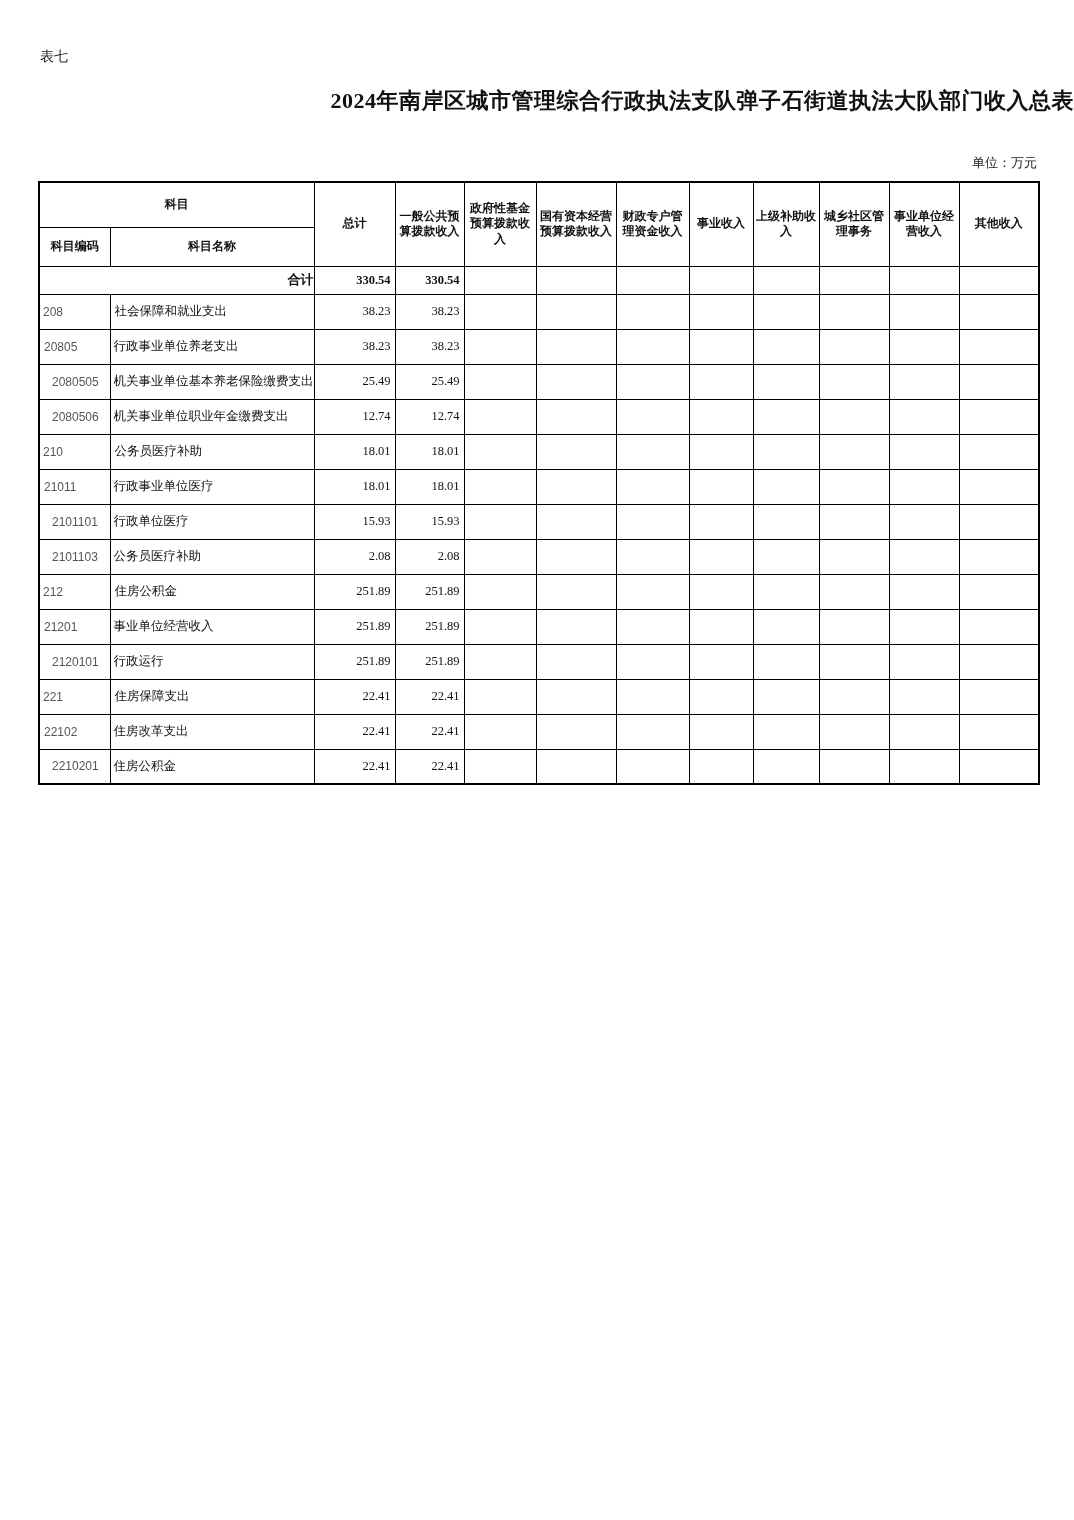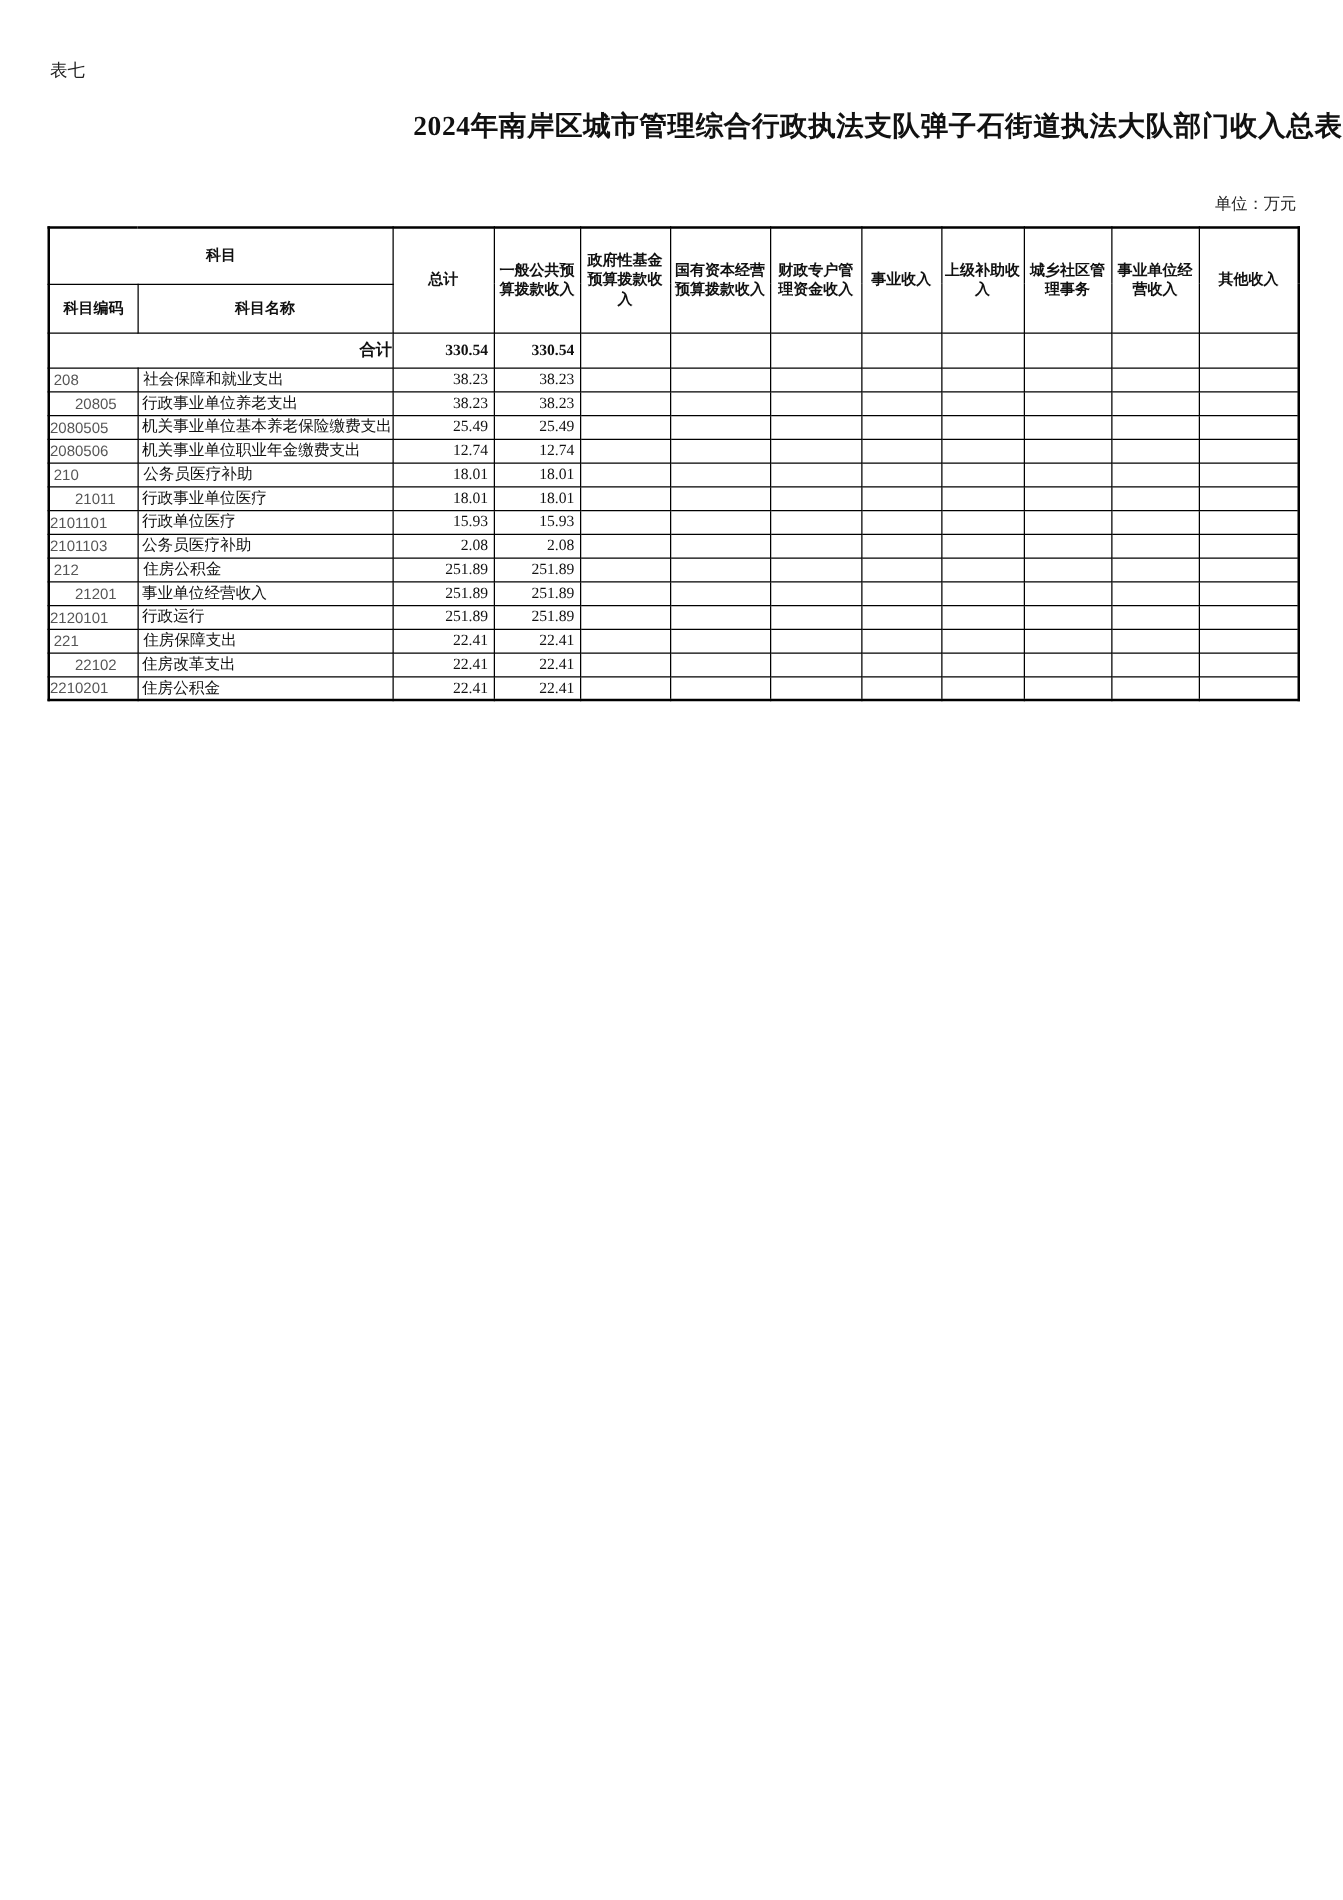--- a/index.html
+++ b/index.html
@@ -36,31 +36,31 @@
     vertical-align: middle;
   }
   .income thead th {
     font-family: "Liberation Sans", sans-serif;
     font-weight: bold; font-size: 12px; line-height: 1.3;
     text-align: center; padding: 1px 2px;
     word-break: break-all;
   }
   .income thead tr.h1 { height: 45px; }
   .income thead tr.h2 { height: 39px; }
-  .income tbody tr { height: 19px; }
+  .income tbody tr { height: 35px; }
   .income tbody tr.total-row { height: 28px; }
   td.code {
     font-family: "Liberation Sans", sans-serif;
     font-size: 12px; color: #555; text-align: left;
   }
   td.name { font-size: 12.5px; text-align: left; }
   td.num  { font-size: 12.5px; text-align: right; padding-right: 4px; }
   td.code.lvl1 { padding-left: 3px; }
-  td.code.lvl2 { padding-left: 20px; }
-  td.code.lvl3 { }
+  td.code.lvl2 { padding-left: 4px; }
+  td.code.lvl3 { padding-left: 12px; }
   td.name.lvl1 { padding-left: 4px; }
   td.name.lvl2 { padding-left: 3px; }
   td.name.lvl3 { padding-left: 3px; }
   td.total-label { text-align: right; font-weight: bold; font-size: 13px; }
   tr.total-row td.num { font-weight: bold; }
 </style>
 </head>
 <body>
 
 <div class="table-label">表七</div>

